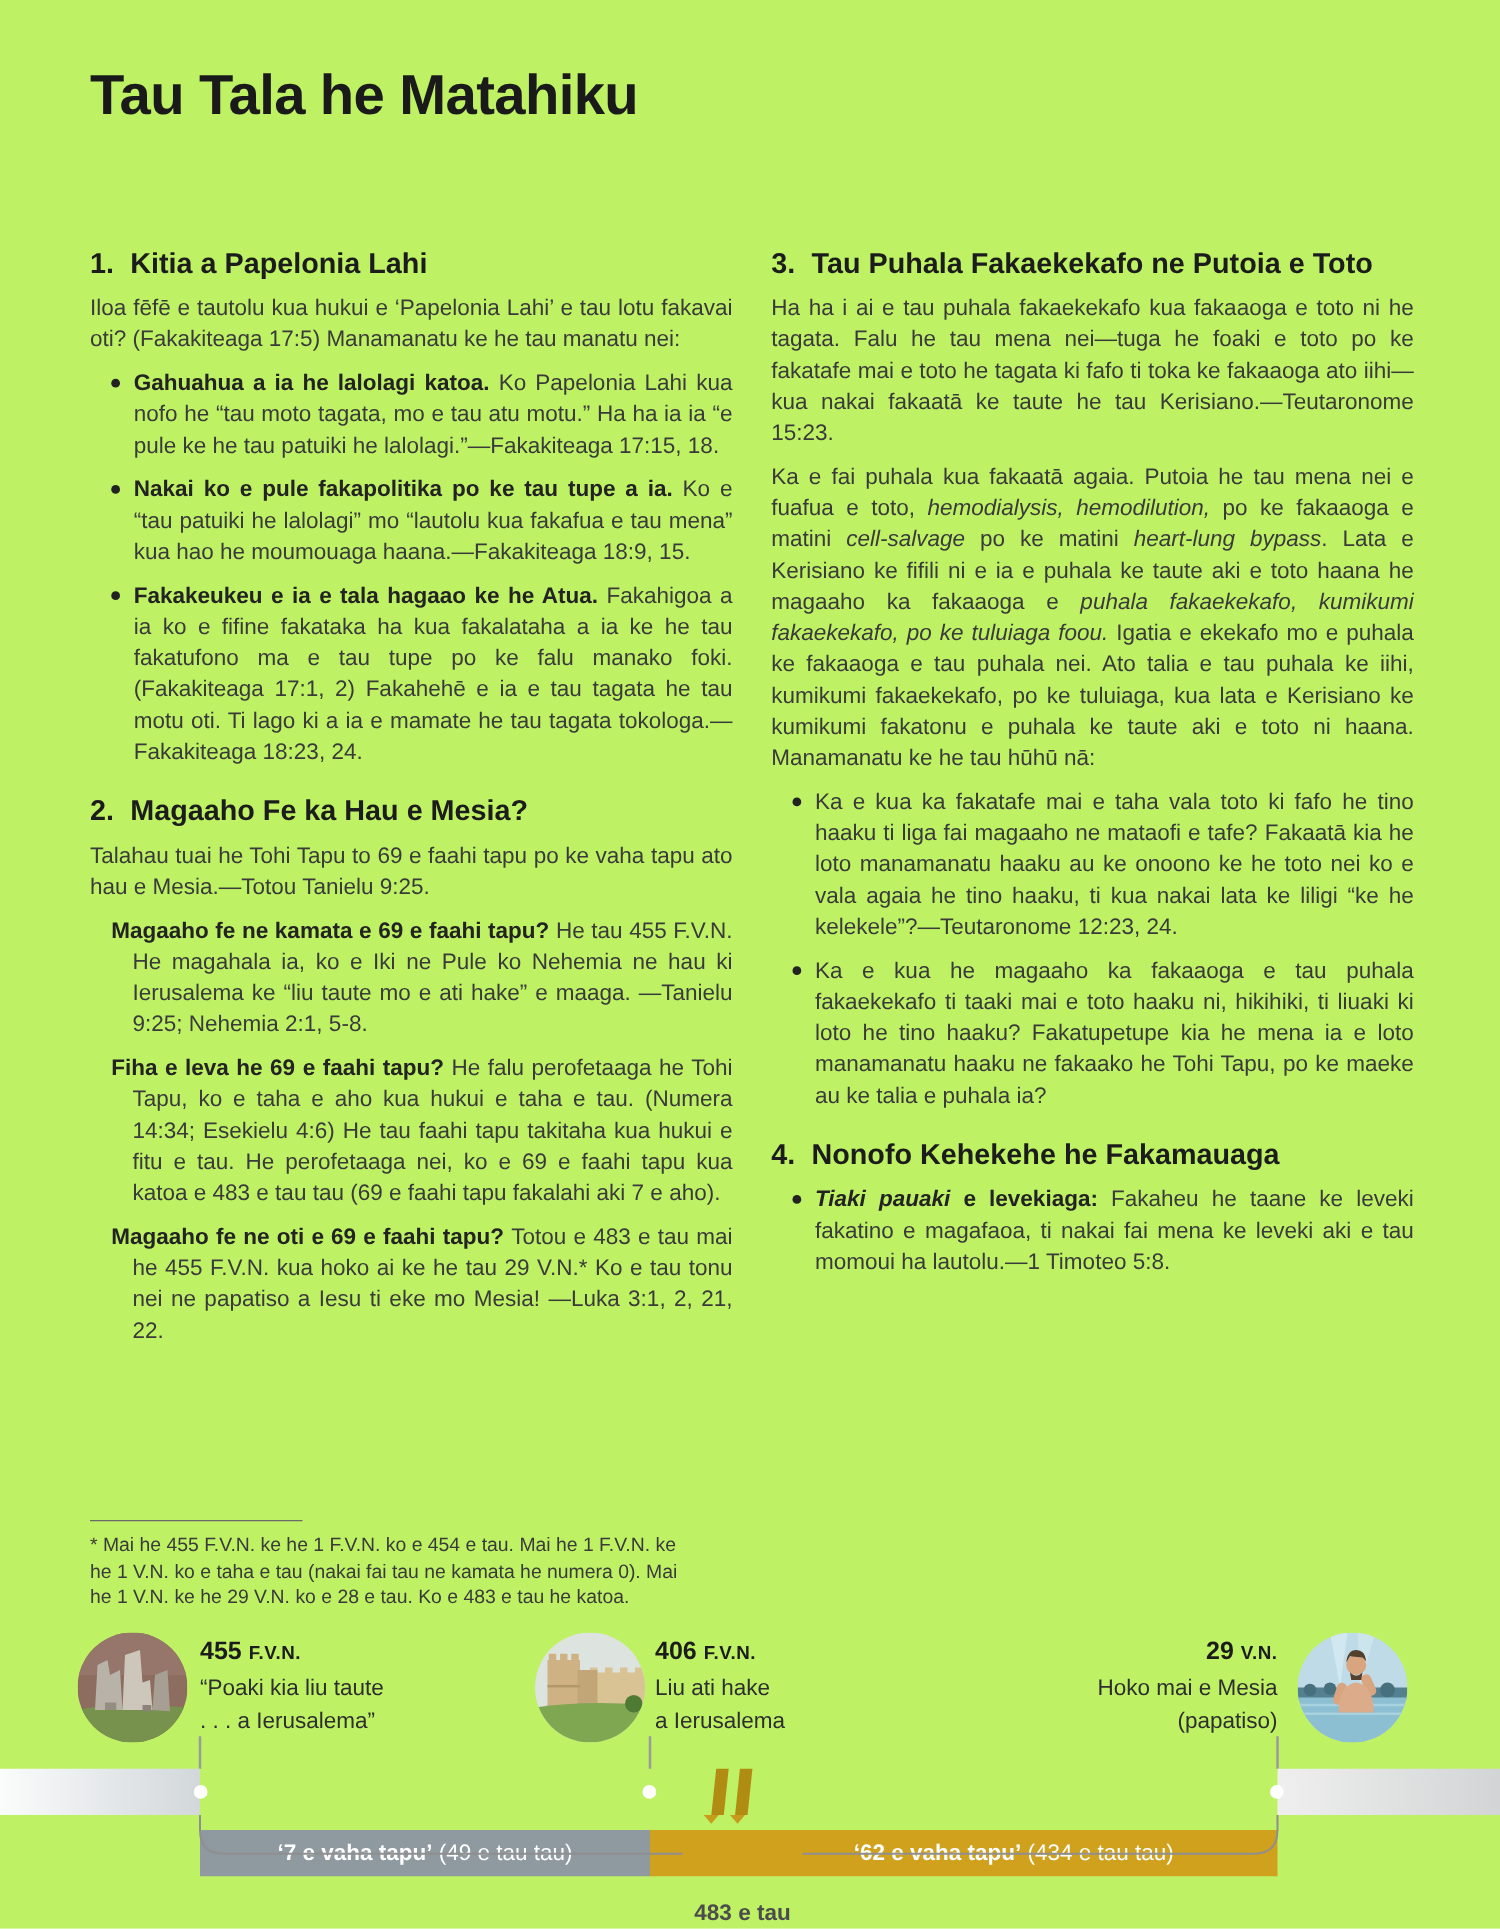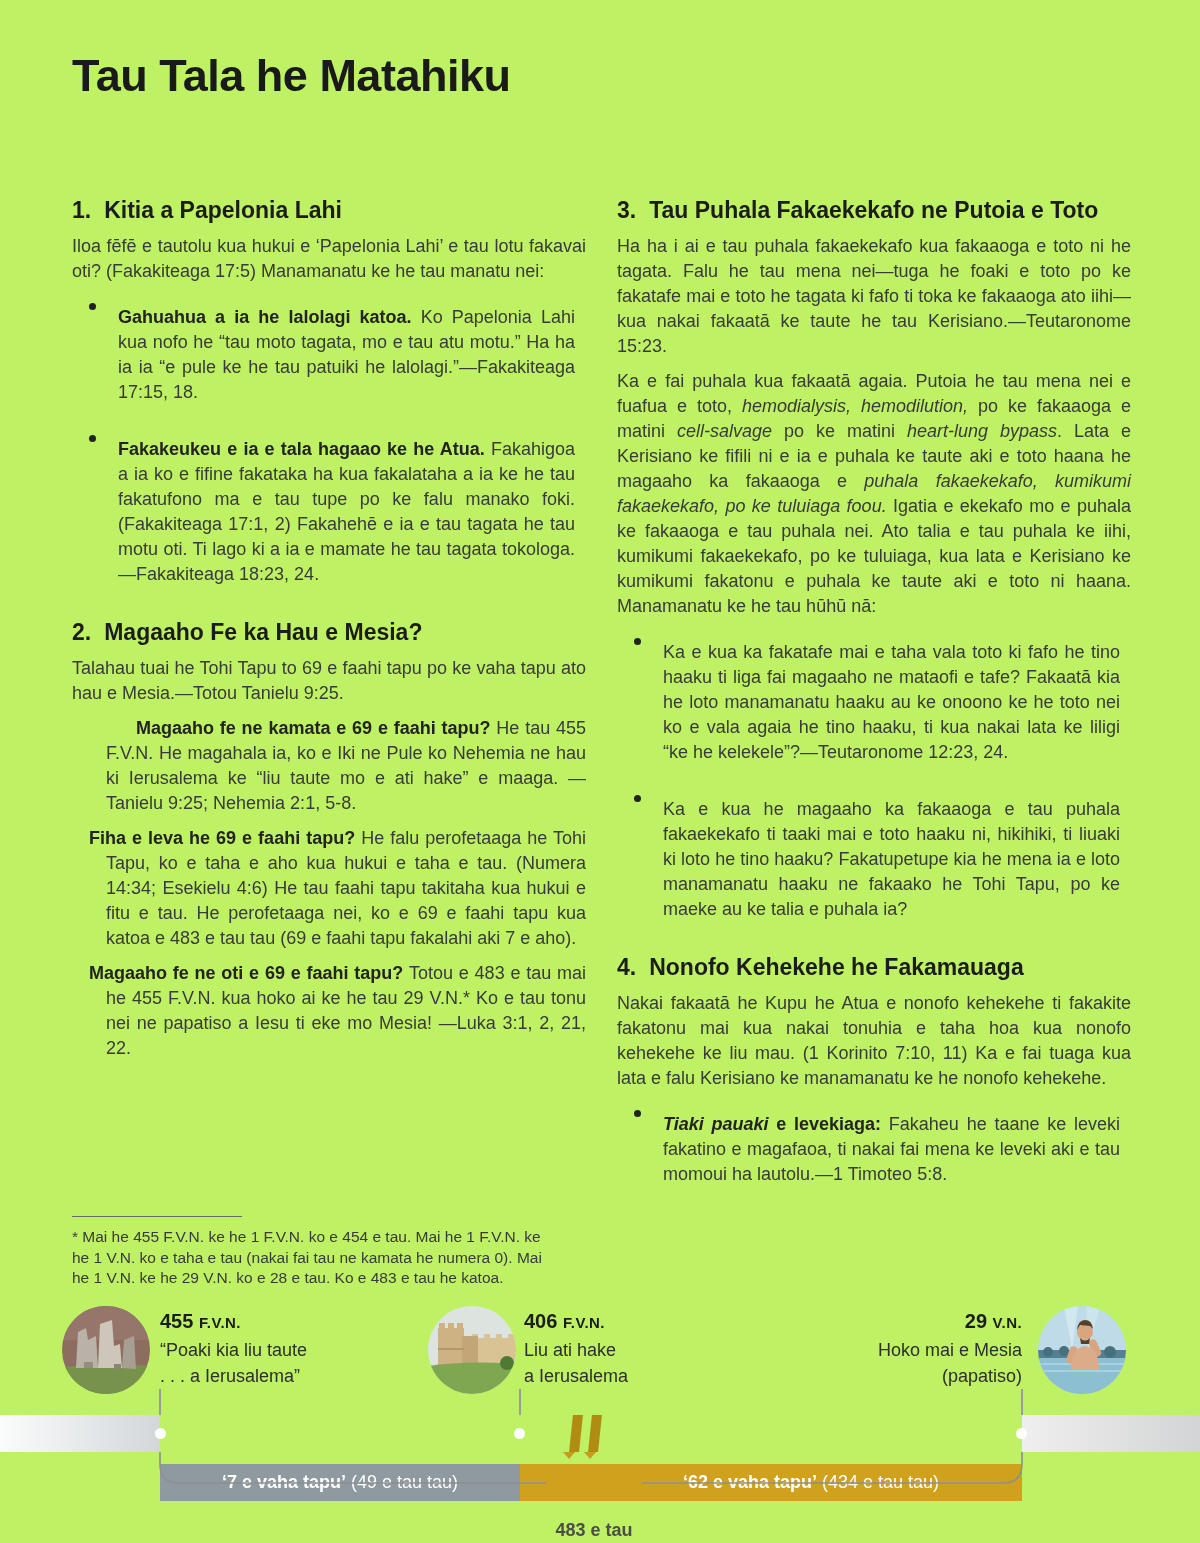--- a/index.html
+++ b/index.html
@@ -16,21 +16,21 @@
 
   .sec { margin:0; }
   .sec + .sec { margin-top:20px; }
   .sec-h { display:flex; gap:13px; font-size:23px; line-height:28px; font-weight:700;
     color:#1c1c1c; margin:0 0 10px; }
   .body { font-size:18px; line-height:25px; color:#3a3a3a; text-align:justify; margin:0 0 10px; }
   .qpara { padding-left:34px; text-indent:-17px; }
   .bullet { display:flex; margin:0 0 10px; }
   .bullet .dot { flex:0 0 auto; width:7px; height:7px; border-radius:50%; background:#222;
     margin:9px 11px 0 17px; }
-  .bullet .body { flex:1; margin:11px; }
+  .bullet .body { flex:1; margin:0; }
 
   .footnote { position:absolute; left:72px; top:1216px; width:470px; }
   .fn-rule { width:170px; border-top:1.5px solid #6a6a6a; margin-bottom:10px; }
   .fn-text { font-size:15.5px; line-height:20.5px; color:#3a3a3a; }
 
   
   .tl-img { position:absolute; width:88px; height:88px; border-radius:50%; overflow:hidden; }
   .tl-event { position:absolute; top:1310px; }
   .tl-year { font-size:20px; font-weight:700; color:#1c1c1c; margin-bottom:4px; }
   .tl-year .era { font-size:15px; letter-spacing:0.4px; }
@@ -69,31 +69,35 @@
         <span>1.</span>
         <span>Kitia a Papelonia Lahi</span>
       </h2>
       <p class="body"><span>Iloa fēfē e tautolu kua hukui e ‘Papelonia Lahi’ e tau lotu fakavai oti? (Fakakiteaga 17:5) Manamanatu ke he tau manatu nei:</span></p>
       <div class="bullet">
         <span class="dot"></span>
         <p class="body"><span style="font-weight: 700; color: rgb(35, 35, 35);">Gahuahua a ia he lalolagi katoa. </span><span>Ko Papelonia Lahi kua nofo he “tau moto tagata, mo e tau atu motu.” Ha ha ia ia “e pule ke he tau patuiki he lalolagi.”—Fakakiteaga 17:15, 18.</span></p>
       </div>
       <div class="bullet">
         <span class="dot"></span>
+        <p class="body"><span style="font-weight: 700; color: rgb(35, 35, 35);">Nakai ko e pule fakapolitika po ke tau tupe a ia. </span><span>Ko e “tau patuiki he lalolagi” mo “lautolu kua fakafua e tau mena” kua hao he moumouaga haana.—Fakakiteaga 18:9, 15.</span></p>
+      </div>
+      <div class="bullet">
+        <span class="dot"></span>
         <p class="body"><span style="font-weight: 700; color: rgb(35, 35, 35);">Fakakeukeu e ia e tala hagaao ke he Atua. </span><span>Fakahigoa a ia ko e fifine fakataka ha kua fakalataha a ia ke he tau fakatufono ma e tau tupe po ke falu manako foki. (Fakakiteaga 17:1, 2) Fakahehē e ia e tau tagata he tau motu oti. Ti lago ki a ia e mamate he tau tagata tokologa.—Fakakiteaga 18:23, 24.</span></p>
       </div>
     </section>
 
     <section class="sec">
       <h2 class="sec-h">
         <span>2.</span>
         <span>Magaaho Fe ka Hau e Mesia?</span>
       </h2>
       <p class="body"><span>Talahau tuai he Tohi Tapu to 69 e faahi tapu po ke vaha tapu ato hau e Mesia.—Totou Tanielu 9:25.</span></p>
-      <p class="body qpara"><span style="font-weight: 700; color: rgb(35, 35, 35); margin-left: 47px;">Magaaho fe ne kamata e 69 e faahi tapu? </span><span>He tau 455 F.V.N. He magahala ia, ko e Iki ne Pule ko Nehemia ne hau ki Ierusalema ke “liu taute mo e ati hake” e maaga. —Tanielu 9:25; Nehemia 2:1, 5-8.</span></p>
+      <p class="body qpara"><span style="font-weight: 700; color: rgb(35, 35, 35);">Magaaho fe ne kamata e 69 e faahi tapu? </span><span>He tau 455 F.V.N. He magahala ia, ko e Iki ne Pule ko Nehemia ne hau ki Ierusalema ke “liu taute mo e ati hake” e maaga. —Tanielu 9:25; Nehemia 2:1, 5-8.</span></p>
       <p class="body qpara"><span style="font-weight: 700; color: rgb(35, 35, 35);">Fiha e leva he 69 e faahi tapu? </span><span>He falu perofetaaga he Tohi Tapu, ko e taha e aho kua hukui e taha e tau. (Numera 14:34; Esekielu 4:6) He tau faahi tapu takitaha kua hukui e fitu e tau. He perofetaaga nei, ko e 69 e faahi tapu kua katoa e 483 e tau tau (69 e faahi tapu fakalahi aki 7 e aho).</span></p>
       <p class="body qpara"><span style="font-weight: 700; color: rgb(35, 35, 35);">Magaaho fe ne oti e 69 e faahi tapu? </span><span>Totou e 483 e tau mai he 455 F.V.N. kua hoko ai ke he tau 29 V.N.* Ko e tau tonu nei ne papatiso a Iesu ti eke mo Mesia! —Luka 3:1, 2, 21, 22.</span></p>
     </section>
   </div>
 
   <div class="col col-right">
     <section class="sec">
       <h2 class="sec-h">
         <span>3.</span>
         <span>Tau Puhala Fakaekekafo ne Putoia e Toto</span>
@@ -108,21 +112,20 @@
         <span class="dot"></span>
         <p class="body"><span>Ka e kua he magaaho ka fakaaoga e tau puhala fakaekekafo ti taaki mai e toto haaku ni, hikihiki, ti liuaki ki loto he tino haaku? Fakatupetupe kia he mena ia e loto manamanatu haaku ne fakaako he Tohi Tapu, po ke maeke au ke talia e puhala ia?</span></p>
       </div>
     </section>
 
     <section class="sec">
       <h2 class="sec-h">
         <span>4.</span>
         <span>Nonofo Kehekehe he Fakamauaga</span>
       </h2>
-      <p class="body"><span>Nakai fakaatā he Kupu he Atua e nonofo kehekehe ti fakakite fakatonu mai kua nakai tonuhia e taha hoa kua nonofo kehekehe ke liu mau. (1 Korinito 7:10, 11) Ka e fai tuaga kua lata e falu Kerisiano ke manamanatu ke he nonofo kehekehe.</span></p>
       <div class="bullet">
         <span class="dot"></span>
         <p class="body"><span style="font-weight: 700; color: rgb(35, 35, 35); font-style: italic;">Tiaki pauaki</span><span style="font-weight: 700; color: rgb(35, 35, 35);"> e levekiaga: </span><span>Fakaheu he taane ke leveki fakatino e magafaoa, ti nakai fai mena ke leveki aki e tau momoui ha lautolu.—1 Timoteo 5:8.</span></p>
       </div>
     </section>
   </div>
 
   <div class="footnote">
     <div class="fn-rule"></div>
     <p class="fn-text">* Mai he 455 F.V.N. ke he 1 F.V.N. ko e 454 e tau. Mai he 1 F.V.N. ke he 1 V.N. ko e taha e tau (nakai fai tau ne kamata he numera 0). Mai he 1 V.N. ke he 29 V.N. ko e 28 e tau. Ko e 483 e tau he katoa.</p>

